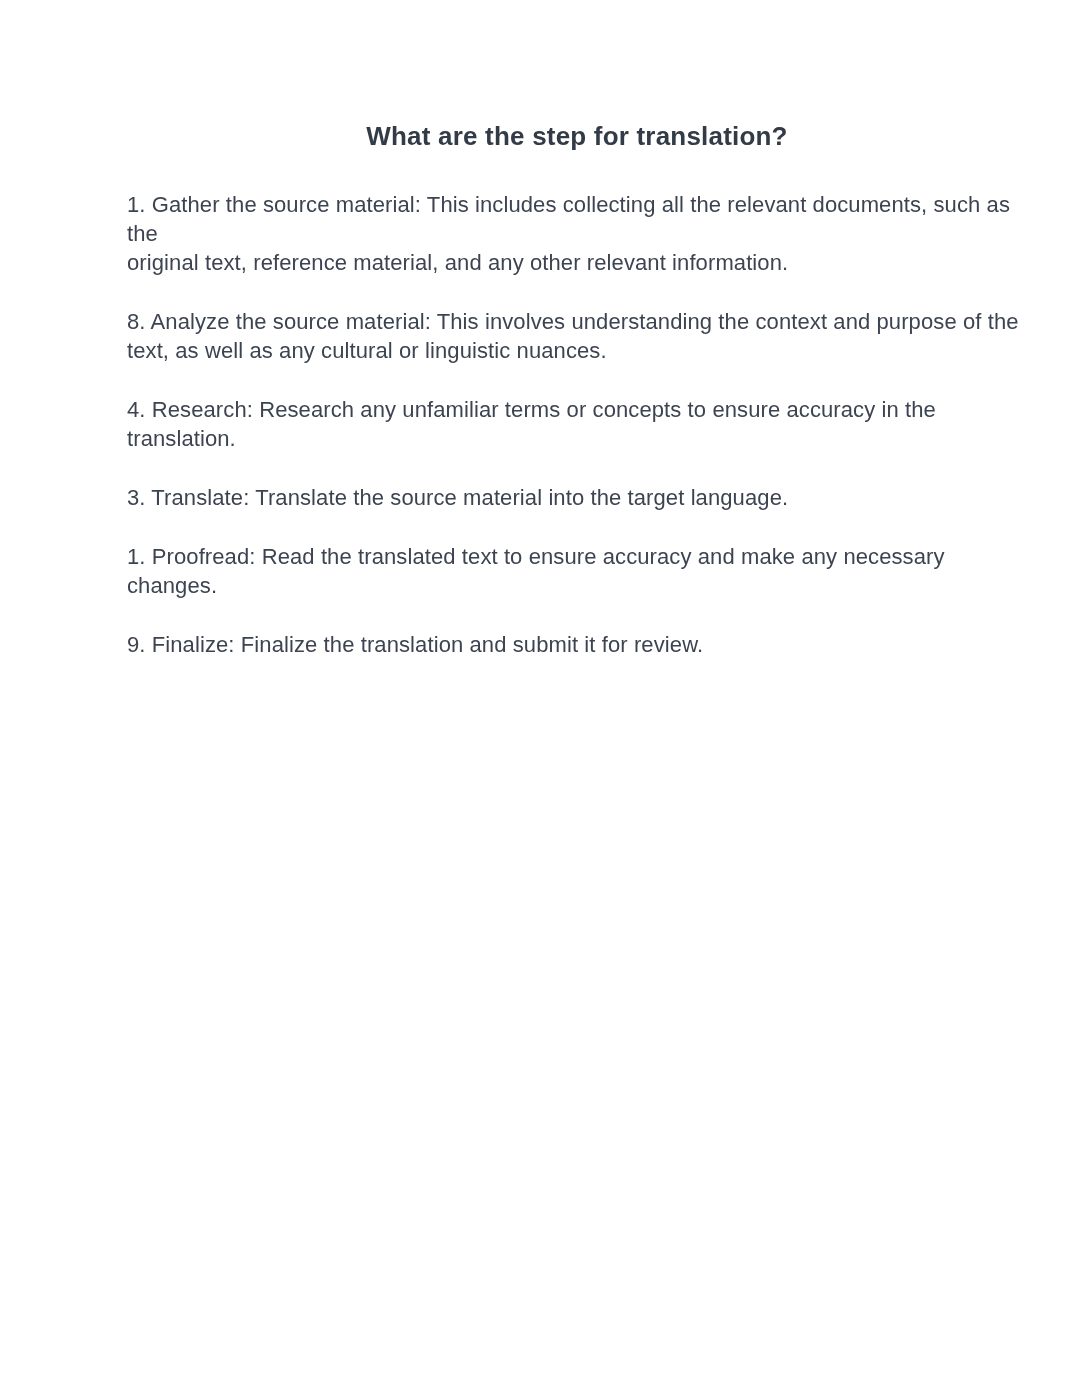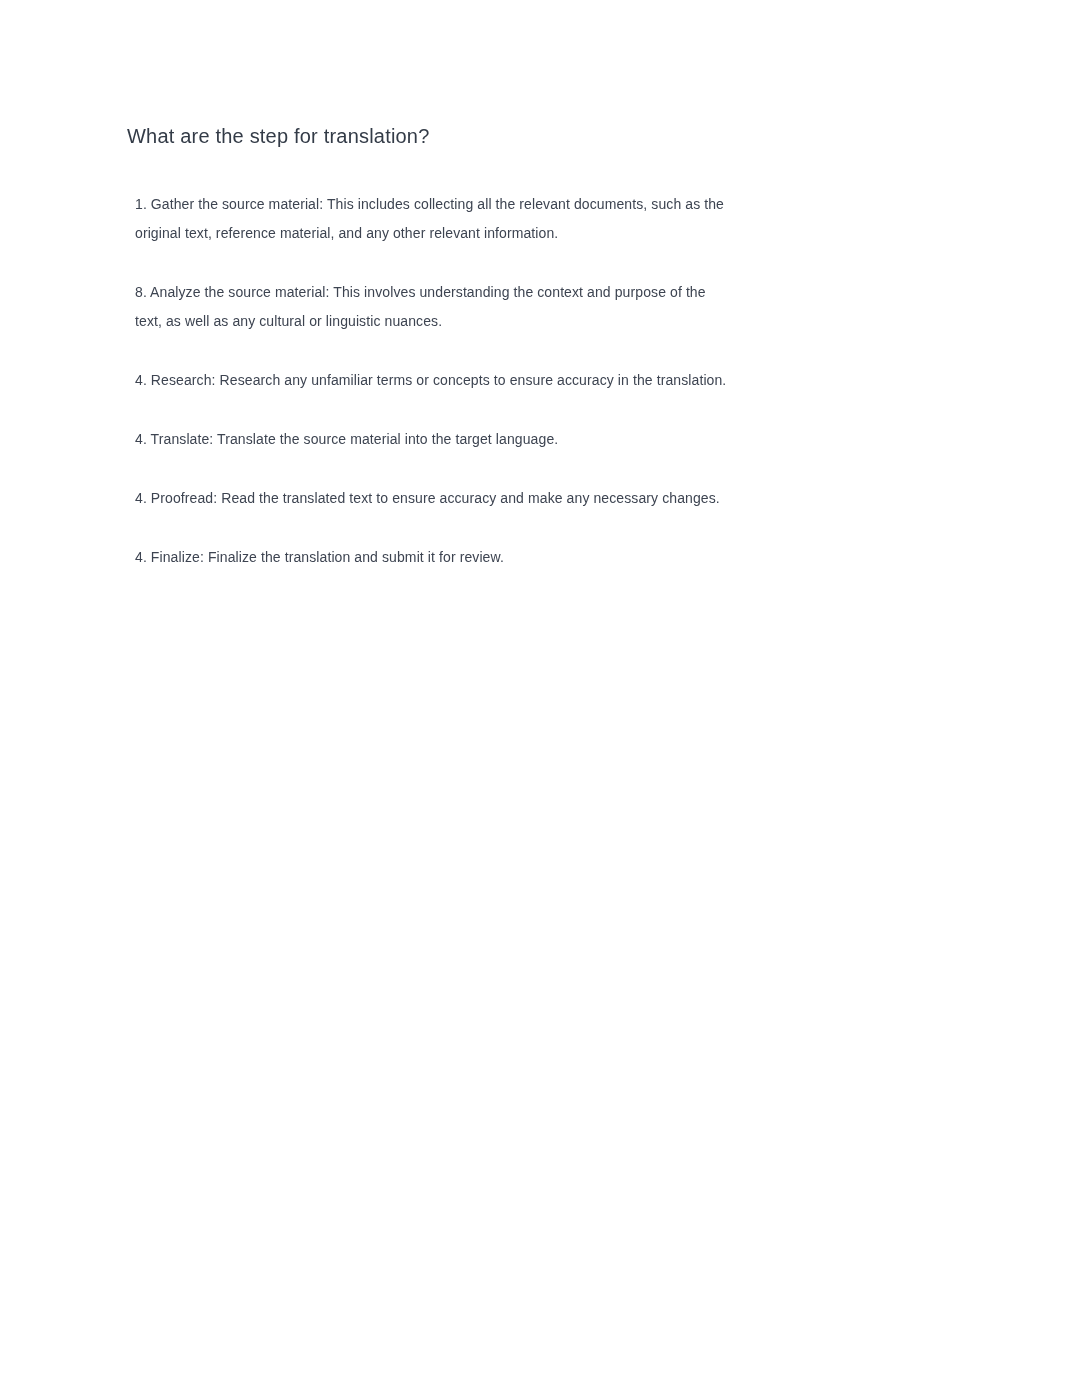--- a/index.html
+++ b/index.html
@@ -12,30 +12,31 @@
     width: 1080px;
     height: 1397px;
     background: var(--bg, #ffffff);
     box-sizing: border-box;
     padding: 122px 53px 0 127px;
     font-family: "Liberation Sans", "DejaVu Sans", sans-serif;
     overflow: hidden;
   }
   .title {
     margin: 0 0 39px 0;
-    font-size: 20px;
+    font-size: 26px;
     line-height: 29px;
-    font-weight: 400;
+    font-weight: 700;
+    text-align: center;
     color: var(--title-color, #333b47);
     letter-spacing: 0.2px;
   }
   .step {
-    margin: 0 0 30px 8px;
+    margin: 0 0 30px 0;
     max-width: 900px;
-    font-size: 14px;
+    font-size: 22px;
     line-height: 29px;
     font-weight: 400;
     color: var(--body-color, #3d4451);
     white-space: pre-line;
     letter-spacing: 0.1px;
   }
 </style>
 </head>
 <body>
 
@@ -43,18 +44,18 @@
   <h1 class="title">What are the step for translation?</h1>
 
   <p class="step">1. Gather the source material: This includes collecting all the relevant documents, such as the
 original text, reference material, and any other relevant information.</p>
 
   <p class="step">8. Analyze the source material: This involves understanding the context and purpose of the
 text, as well as any cultural or linguistic nuances.</p>
 
   <p class="step">4. Research: Research any unfamiliar terms or concepts to ensure accuracy in the translation.</p>
 
-  <p class="step">4. Translate: Translate the source material into the target language.</p>
+  <p class="step">3. Translate: Translate the source material into the target language.</p>
 
-  <p class="step">4. Proofread: Read the translated text to ensure accuracy and make any necessary changes.</p>
+  <p class="step">1. Proofread: Read the translated text to ensure accuracy and make any necessary changes.</p>
 
-  <p class="step">4. Finalize: Finalize the translation and submit it for review.</p>
+  <p class="step">9. Finalize: Finalize the translation and submit it for review.</p>
 </div>
 
 </body></html>

